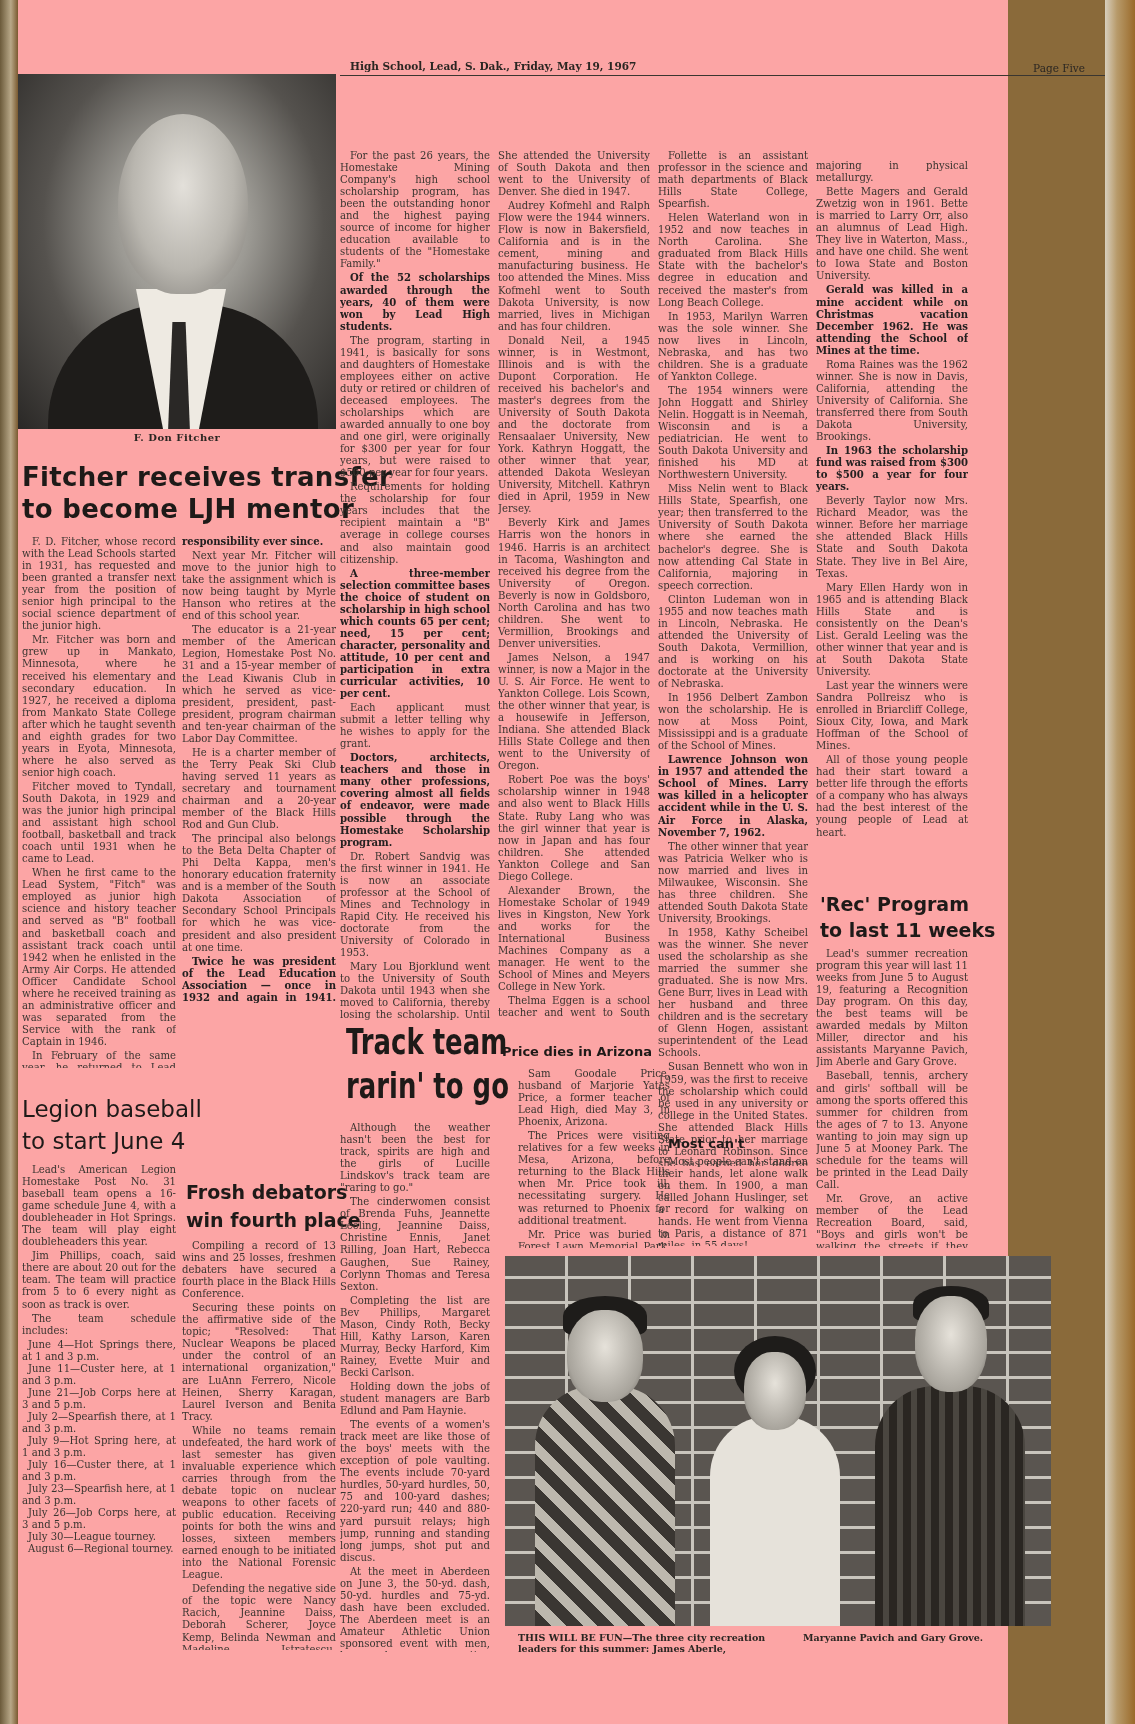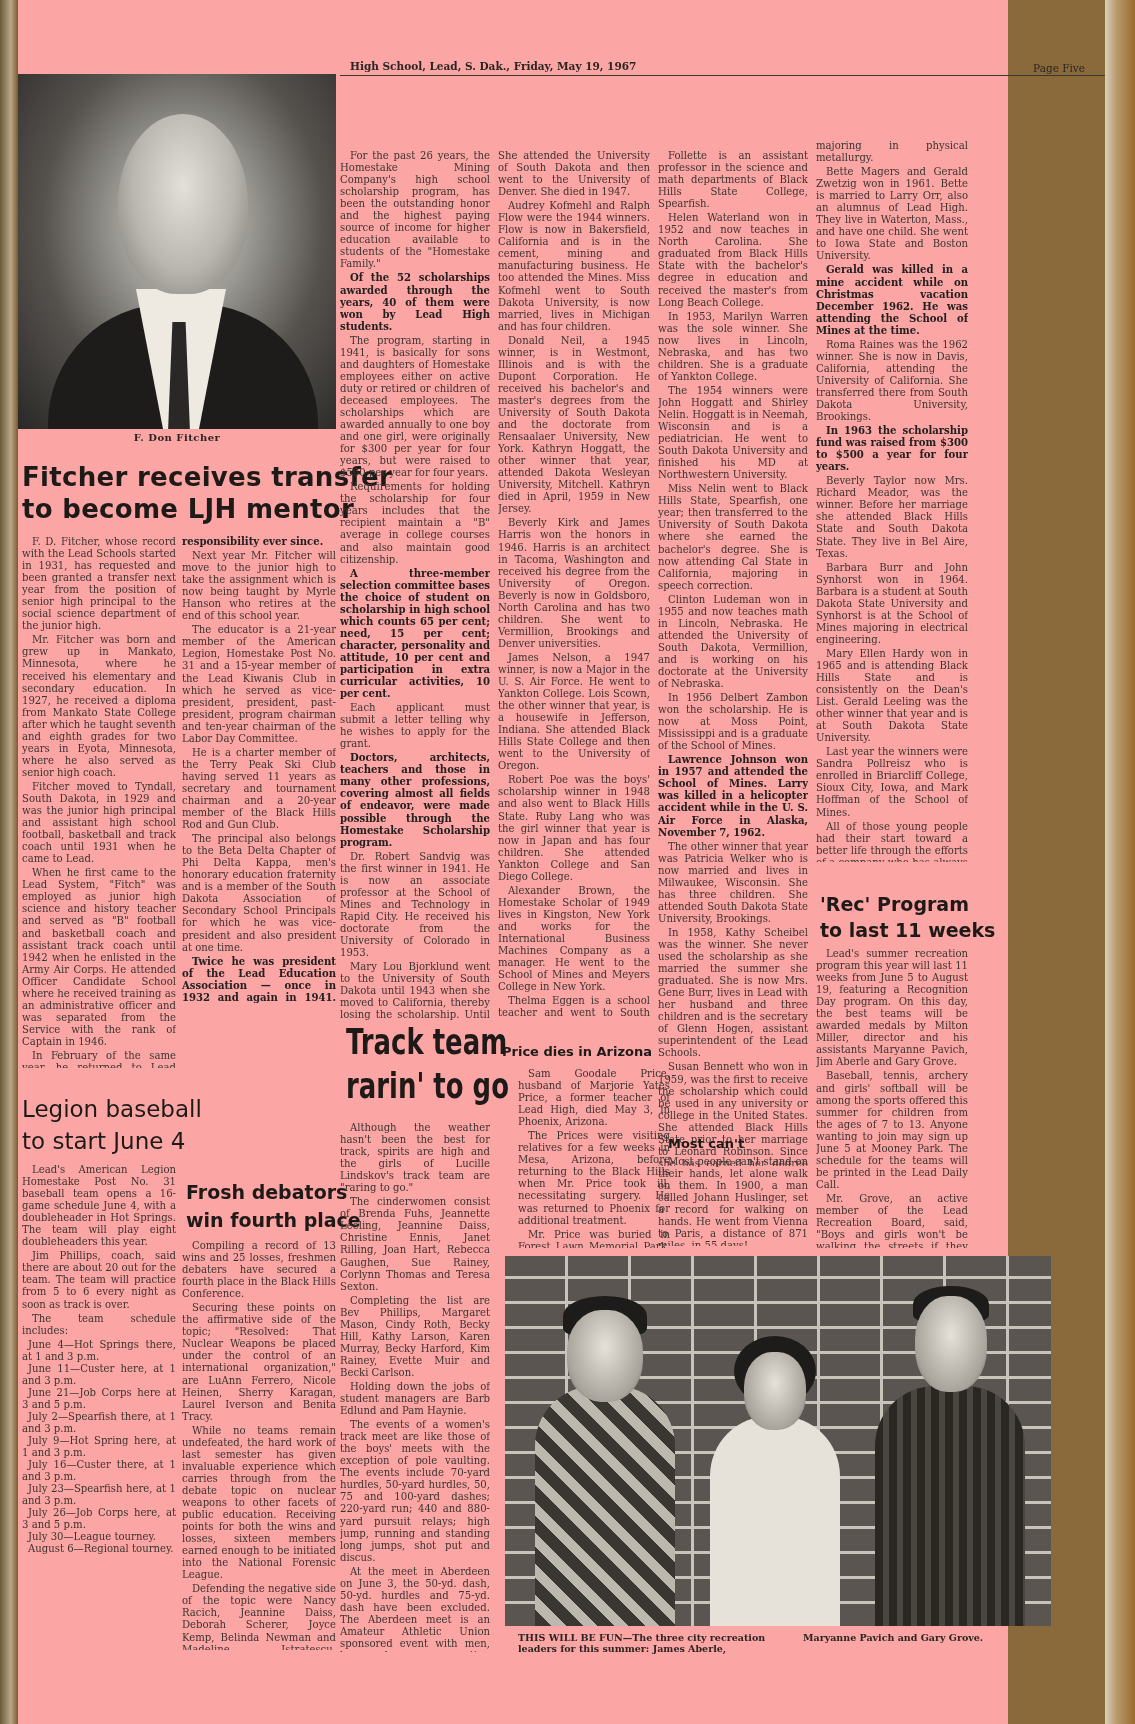--- a/index.html
+++ b/index.html
@@ -184,28 +184,27 @@
       <p>In 1953, Marilyn Warren was the sole winner. She now lives in Lincoln, Nebraska, and has two children. She is a graduate of Yankton College.</p>
       <p>The 1954 winners were John Hoggatt and Shirley Nelin. Hoggatt is in Neemah, Wisconsin and is a pediatrician. He went to South Dakota University and finished his MD at Northwestern University.</p>
       <p>Miss Nelin went to Black Hills State, Spearfish, one year; then transferred to the University of South Dakota where she earned the bachelor's degree. She is now attending Cal State in California, majoring in speech correction.</p>
       <p>Clinton Ludeman won in 1955 and now teaches math in Lincoln, Nebraska. He attended the University of South Dakota, Vermillion, and is working on his doctorate at the University of Nebraska.</p>
       <p>In 1956 Delbert Zambon won the scholarship. He is now at Moss Point, Mississippi and is a graduate of the School of Mines.</p>
       <p class="b">Lawrence Johnson won in 1957 and attended the School of Mines. Larry was killed in a helicopter accident while in the U. S. Air Force in Alaska, November 7, 1962.</p>
       <p>The other winner that year was Patricia Welker who is now married and lives in Milwaukee, Wisconsin. She has three children. She attended South Dakota State University, Brookings.</p>
       <p>In 1958, Kathy Scheibel was the winner. She never used the scholarship as she married the summer she graduated. She is now Mrs. Gene Burr, lives in Lead with her husband and three children and is the secretary of Glenn Hogen, assistant superintendent of the Lead Schools.</p>
       <p>Susan Bennett who won in 1959, was the first to receive the scholarship which could be used in any university or college in the United States. She attended Black Hills State prior to her marriage to Leonard Robinson. Since she has earned her degree through work at Arizona State and is a graduate of the University of Nevada. She teaches third grade in Las Vegas, where her husband is also a teacher. The couple has one little girl.</p>
     </div>
-  <div class="col" id="main-col4" style="left:798px;top:140px;width:152px;height:722px;">
+  <div class="col" id="main-col4" style="left:798px;top:160px;width:152px;height:722px;">
       <p style="text-indent: 0px;">majoring in physical metallurgy.</p>
       <p>Bette Magers and Gerald Zwetzig won in 1961. Bette is married to Larry Orr, also an alumnus of Lead High. They live in Waterton, Mass., and have one child. She went to Iowa State and Boston University.</p>
       <p class="b">Gerald was killed in a mine accident while on Christmas vacation December 1962. He was attending the School of Mines at the time.</p>
       <p>Roma Raines was the 1962 winner. She is now in Davis, California, attending the University of California. She transferred there from South Dakota University, Brookings.</p>
       <p class="b">In 1963 the scholarship fund was raised from $300 to $500 a year for four years.</p>
       <p>Beverly Taylor now Mrs. Richard Meador, was the winner. Before her marriage she attended Black Hills State and South Dakota State. They live in Bel Aire, Texas.</p>
-      <p>Barbara Burr and John Synhorst won in 1964. Barbara is a student at South Dakota State University and Synhorst is at the School of Mines majoring in electrical engineering.</p>
       <p>Mary Ellen Hardy won in 1965 and is attending Black Hills State and is consistently on the Dean's List. Gerald Leeling was the other winner that year and is at South Dakota State University.</p>
       <p>Last year the winners were Sandra Pollreisz who is enrolled in Briarcliff College, Sioux City, Iowa, and Mark Hoffman of the School of Mines.</p>
       <p>All of those young people had their start toward a better life through the efforts of a company who has always had the best interest of the young people of Lead at heart.</p>
     </div>
 
   <div class="hl-sans" style="left:328px;top:1022px;font-size:36px;line-height:40px;font-weight:bold;transform:scaleX(0.72);transform-origin:left;">Track team</div>
   <div class="hl-sans" style="left:328px;top:1066px;font-size:36px;line-height:40px;font-weight:bold;transform:scaleX(0.72);transform-origin:left;">rarin' to go</div>
   <div class="col" id="track-col" style="left:322px;top:1122px;width:150px;height:530px;">
       <p>Although the weather hasn't been the best for track, spirits are high and the girls of Lucille Lindskov's track team are "raring to go."</p>
       <p>The cinderwomen consist of Brenda Fuhs, Jeannette Leeling, Jeannine Daiss, Christine Ennis, Janet Rilling, Joan Hart, Rebecca Gaughen, Sue Rainey, Corlynn Thomas and Teresa Sexton.</p>

